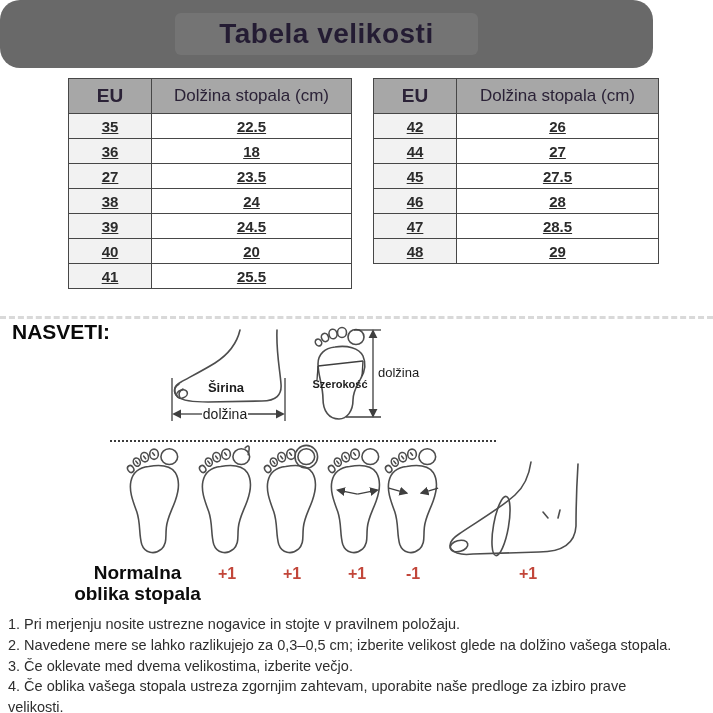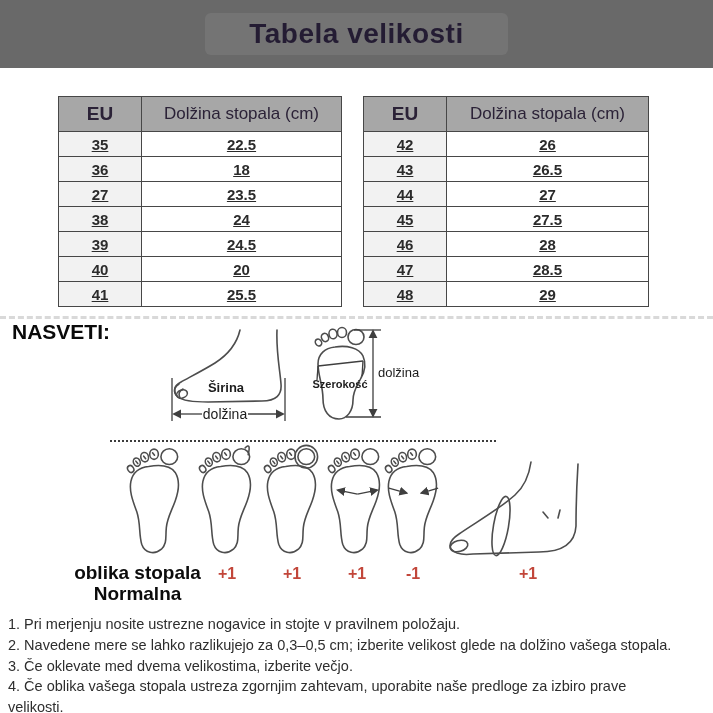--- a/index.html
+++ b/index.html
@@ -1,26 +1,26 @@
 <!DOCTYPE html>
 <html><head>
 <meta charset="utf-8">
 <style>
   html,body{margin:0;padding:0;}
   #stage{
     position:relative;width:713px;height:713px;background:#ffffff;overflow:hidden;
     font-family:"Liberation Sans",sans-serif;
   }
   
-  #header{position:absolute;left:0;top:0;width:713px;height:68px;background:#696969;
-    display:flex;align-items:center;justify-content:center;}
+  #header{position:absolute;left:0;top:0;width:653px;height:68px;background:#696969;
+    display:flex;align-items:center;justify-content:center;border-radius:20px;}
   .title-panel{background:rgba(255,255,255,.08);border-radius:6px;padding:5px 44px;}
   .title{font-size:28px;font-weight:600;color:#241c33;letter-spacing:.5px;}
   
-  table.size-table{position:absolute;top:96px;border-collapse:collapse;table-layout:fixed;background:#8b5cf6;}
+  table.size-table{position:absolute;top:78px;border-collapse:collapse;table-layout:fixed;background:#8b5cf6;margin-left:10px;}
   #table-left{left:58px;width:284px;}
   #table-right{left:363px;width:286px;}
   .size-table th,.size-table td{border:1.5px solid #474747;text-align:center;padding:0;}
   .size-table thead th{height:34px;background:#a7a7a7;color:#2b2237;}
   .size-table th.col-eu{width:82px;font-size:19px;font-weight:700;}
   .size-table th.col-len{font-size:17px;font-weight:500;}
   .size-table td{height:24px;font-size:15px;font-weight:700;color:#2b2b2b;background:#fff;text-decoration:underline;}
   .size-table td.c-eu{background:#f2f2f2;}
   
   .separator{position:absolute;top:316px;left:0;width:713px;border-top:3px dashed #d9d9d9;}
@@ -122,24 +122,20 @@
         <th class="col-len">Dolžina stopala (cm)</th>
       </tr>
     </thead>
     <tbody>
 
     <tr>
         <td class="c-eu">42</td>
         <td class="c-len">26</td>
       </tr>
         <tr>
-        <td class="c-eu">43</td>
-        <td class="c-len">26.5</td>
-      </tr>
-        <tr>
         <td class="c-eu">44</td>
         <td class="c-len">27</td>
       </tr>
         <tr>
         <td class="c-eu">45</td>
         <td class="c-len">27.5</td>
       </tr>
         <tr>
         <td class="c-eu">46</td>
         <td class="c-len">28</td>
@@ -213,22 +209,22 @@
   </svg>
 
   <svg id="side-foot" viewBox="0 0 150 100">
     <path class="sketch" d="M88,2 C86,16 82,26 72,35 C55,50 30,64 16,74 Q4,82 8,89 Q14,96 30,94 L96,92 C118,92 132,84 133,66 C133,48 134,20 135,4"></path>
     <ellipse class="sketch" cx="16" cy="86" rx="9" ry="5.5" transform="rotate(-15 16 86)" stroke-width="1.2"></ellipse>
     <path class="sketch" d="M100,52 l5,6 M117,50 l-2,8" stroke-width="1.3"></path>
     <ellipse class="sketch" cx="58" cy="66" rx="7.5" ry="30" transform="rotate(10 58 66)" stroke-width="1.3"></ellipse>
   </svg>
 
   <div class="normal-label">
+    <div>Normalna</div>
     <div>oblika stopala</div>
-    <div>Normalna</div>
   </div>
   <span class="mod" id="mod0">+1</span>
   <span class="mod" id="mod1">+1</span>
   <span class="mod" id="mod2">+1</span>
   <span class="mod" id="mod3">-1</span>
   <span class="mod" id="mod4">+1</span>
 
   <div class="tips">
 
   <div class="tip">1. Pri merjenju nosite ustrezne nogavice in stojte v pravilnem položaju.</div>

